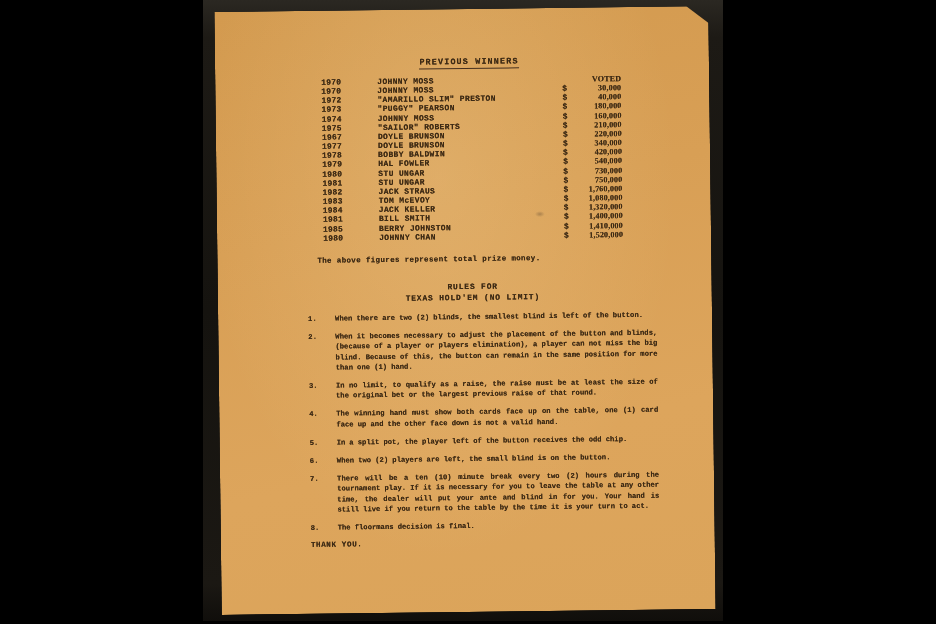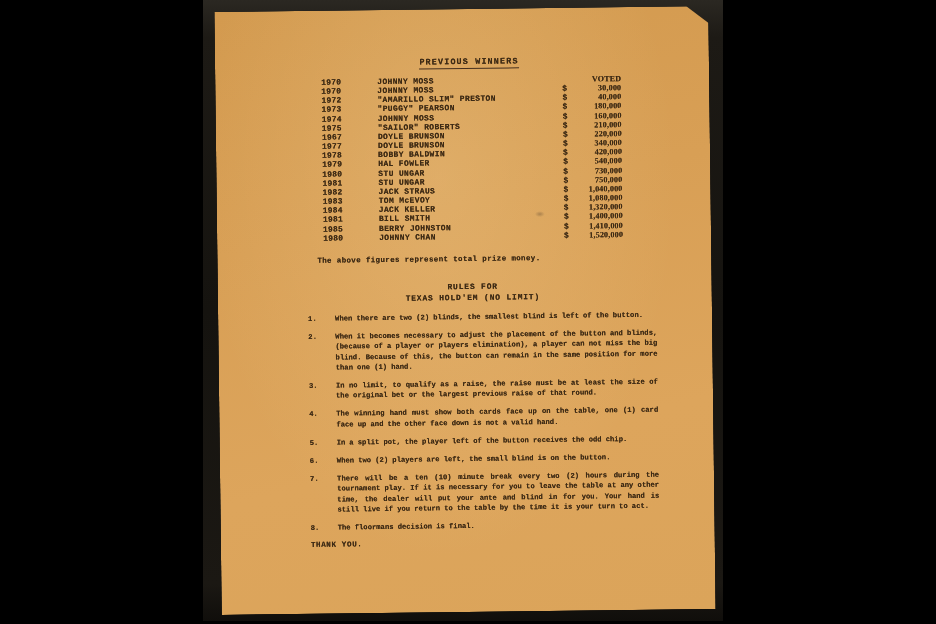--- a/index.html
+++ b/index.html
@@ -158,21 +158,21 @@
           <span class="w-year">1981</span>
           <span class="w-name">STU UNGAR</span>
           <span class="w-cur">$</span>
           <span class="w-amt">750,000</span>
         </div>
 
         <div class="w-row">
           <span class="w-year">1982</span>
           <span class="w-name">JACK STRAUS</span>
           <span class="w-cur">$</span>
-          <span class="w-amt">1,040,000</span>
+          <span class="w-amt">1,760,000</span>
         </div>
 
         <div class="w-row">
           <span class="w-year">1983</span>
           <span class="w-name">TOM McEVOY</span>
           <span class="w-cur">$</span>
           <span class="w-amt">1,080,000</span>
         </div>
 
         <div class="w-row">

